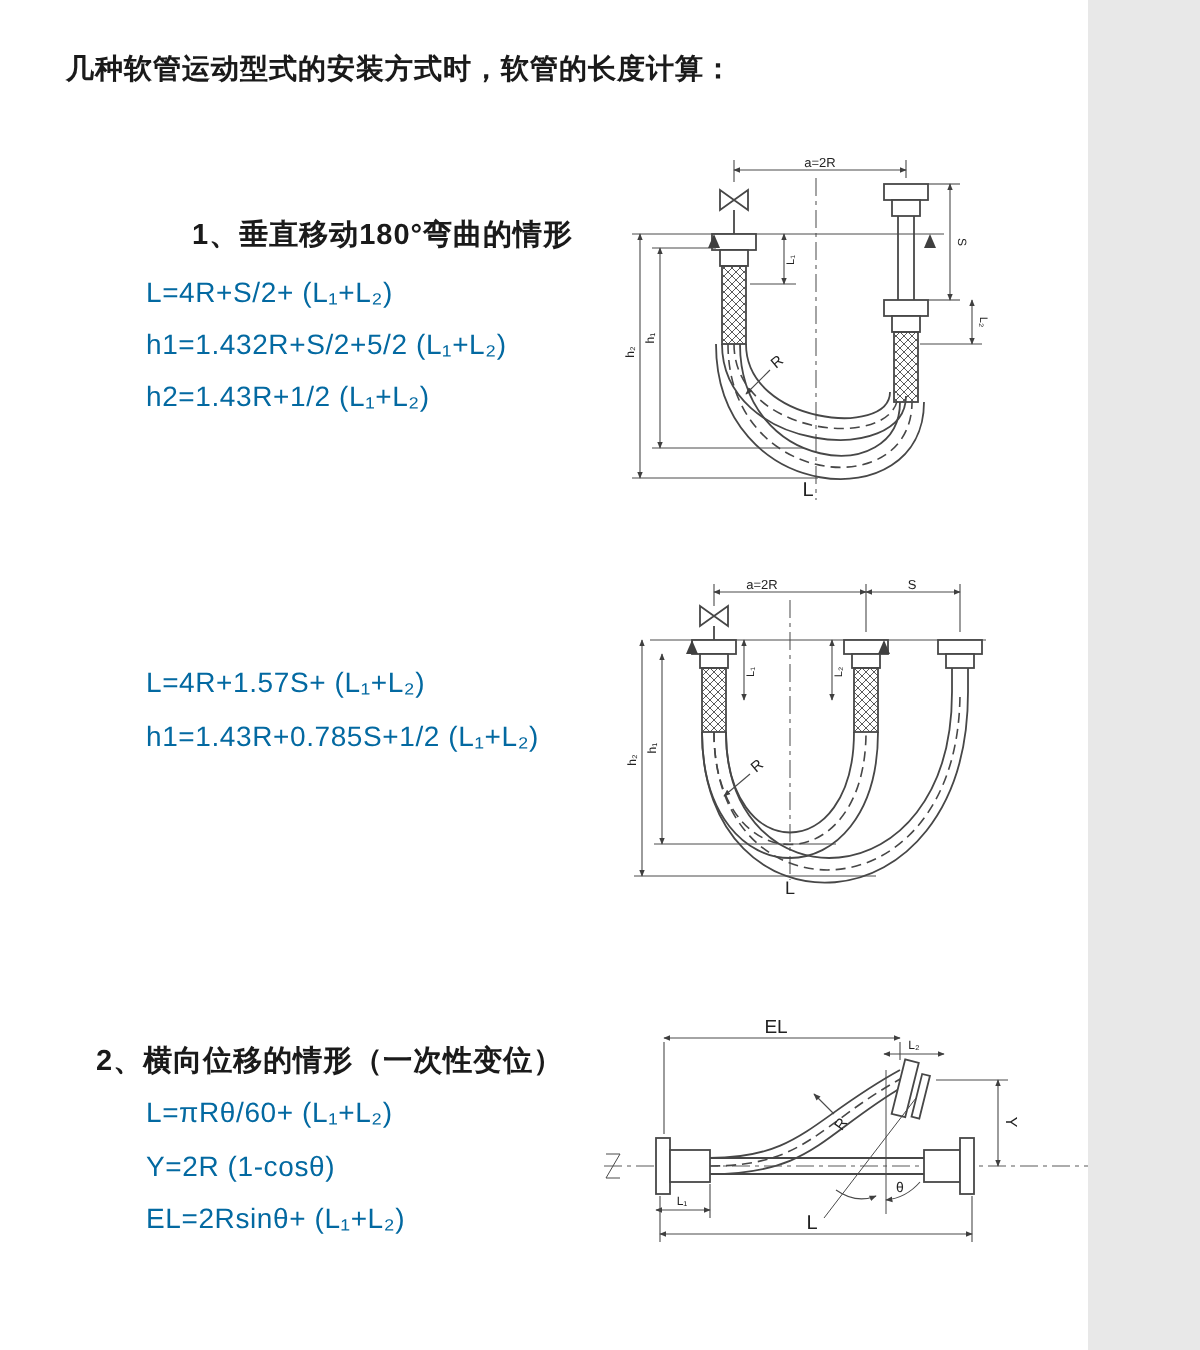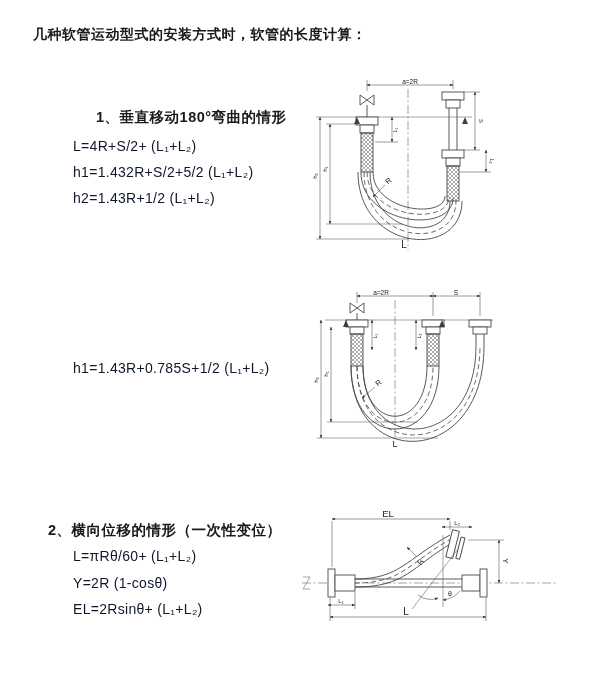--- a/index.html
+++ b/index.html
@@ -1,21 +1,21 @@
 <!DOCTYPE html>
 <html><head>
 <meta charset="utf-8">
 <style>
   html,body{margin:0;padding:0;background:#e8e8e8;}
-  .page{position:relative;width:600px;height:675px;background:#ffffff;overflow:hidden;
+  .page{position:relative;width:544px;height:675px;background:#ffffff;overflow:hidden;
         font-family:"Liberation Sans",sans-serif;color:#1a1a1a;}
   .abs{position:absolute;white-space:nowrap;}
   .title{font-size:14px;font-weight:bold;letter-spacing:0.5px;}
   .sec-head{font-size:14.5px;font-weight:bold;letter-spacing:0.5px;}
-  .formula{font-size:14px;letter-spacing:0.3px;color:#0f172a;}
+  .formula{font-size:14px;letter-spacing:0.3px;color:#0369a1;}
   svg{position:absolute;overflow:visible;}
   svg text{fill:#222;font-family:"Liberation Sans",sans-serif;}
   .st{stroke:#474747;fill:none;stroke-width:0.9;}
   .stw{stroke:#474747;fill:#ffffff;stroke-width:0.9;}
   .dim{stroke:#4a4a4a;fill:none;stroke-width:0.55;}
   .thin{stroke:#4a4a4a;fill:none;stroke-width:0.5;}
   .cl{stroke:#5a5a5a;fill:none;stroke-width:0.55;stroke-dasharray:9 2.5 2 2.5;}
   .hd{stroke:#474747;fill:none;stroke-width:0.8;stroke-dasharray:5 3;}
   .arr{fill:#3f3f3f;stroke:none;}
 </style>
@@ -24,20 +24,21 @@
 
 <div class="page">
 
   <div class="abs title" style="left:33px;top:26px;">几种软管运动型式的安装方式时，软管的长度计算：</div>
 
   <div class="abs sec-head" style="left:48px;top:108px;margin-left:48px;">1、垂直移动180°弯曲的情形</div>
   <div class="abs formula" style="left:73px;top:138px;">L=4R+S/2+ (L₁+L₂)</div>
   <div class="abs formula" style="left:73px;top:164px;">h1=1.432R+S/2+5/2 (L₁+L₂)</div>
   <div class="abs formula" style="left:73px;top:190px;">h2=1.43R+1/2 (L₁+L₂)</div>
 
+  <div class="abs formula" style="left:73px;top:333px;">L=4R+1.57S+ (L₁+L₂)</div>
   <div class="abs formula" style="left:73px;top:360px;">h1=1.43R+0.785S+1/2 (L₁+L₂)</div>
 
   <div class="abs sec-head" style="left:48px;top:521px;">2、横向位移的情形（一次性变位）</div>
   <div class="abs formula" style="left:73px;top:548px;">L=πRθ/60+ (L₁+L₂)</div>
   <div class="abs formula" style="left:73px;top:575px;">Y=2R (1-cosθ)</div>
   <div class="abs formula" style="left:73px;top:601px;">EL=2Rsinθ+ (L₁+L₂)</div>
 
   <svg style="left:312px;top:76px;" width="215" height="175" viewBox="0 0 215 175">
     <defs>
       <marker id="ar1" viewBox="0 0 10 10" refX="9" refY="5" markerWidth="6.5" markerHeight="6.5" orient="auto-start-reverse">

